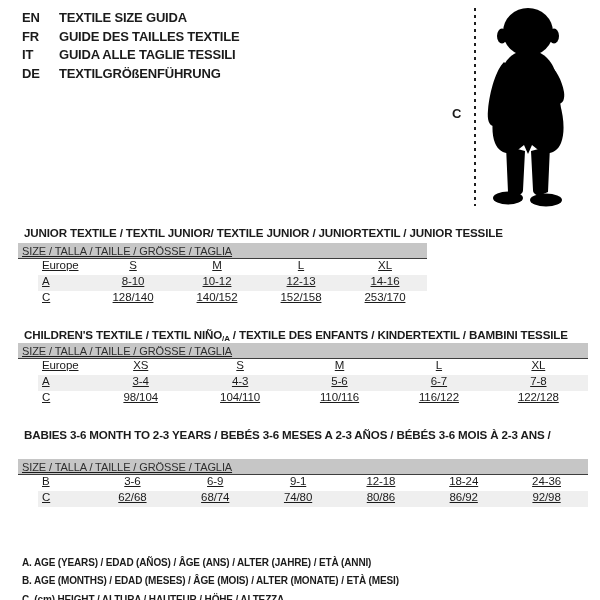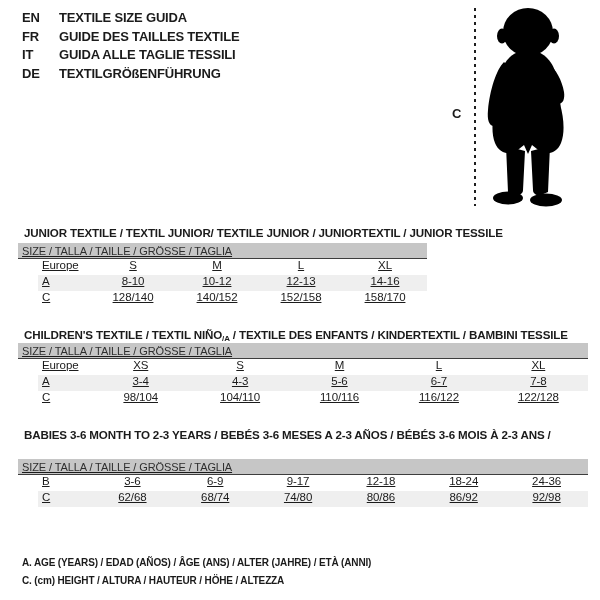--- a/index.html
+++ b/index.html
@@ -91,21 +91,21 @@
       <span class="cell">8-10</span>
       <span class="cell">10-12</span>
       <span class="cell">12-13</span>
       <span class="cell">14-16</span>
     </div>
     <div class="row">
       <span class="lab">C</span>
       <span class="cell">128/140</span>
       <span class="cell">140/152</span>
       <span class="cell">152/158</span>
-      <span class="cell">158/170</span>
+      <span class="cell">253/170</span>
     </div>
   </div>
 
   <h2 class="sec-title" style="top:316px"><span>CHILDREN'S TEXTILE / TEXTIL NIÑO</span><span class="sub">/A</span><span> / TEXTILE DES ENFANTS / KINDERTEXTIL / BAMBINI TESSILE</span></h2>
   <div class="tbl" style="top:343px;width:570px">
     <div class="size-bar">
       <span>SIZE / TALLA / TAILLE / GRÖSSE / TAGLIA</span>
     </div>
     <div class="row">
       <span class="lab">Europe</span>
@@ -137,34 +137,35 @@
     <div>BABIES 3-6 MONTH TO 2-3 YEARS / BEBÉS 3-6 MESES A 2-3 AÑOS / BÉBÉS 3-6 MOIS À 2-3 ANS /</div>
   </h2>
   <div class="tbl" style="top:459px;width:570px">
     <div class="size-bar">
       <span>SIZE / TALLA / TAILLE / GRÖSSE / TAGLIA</span>
     </div>
     <div class="row">
       <span class="lab">B</span>
       <span class="cell">3-6</span>
       <span class="cell">6-9</span>
-      <span class="cell">9-17</span>
+      <span class="cell">9-1</span>
       <span class="cell">12-18</span>
       <span class="cell">18-24</span>
       <span class="cell">24-36</span>
     </div>
     <div class="row stripe">
       <span class="lab">C</span>
       <span class="cell">62/68</span>
       <span class="cell">68/74</span>
       <span class="cell">74/80</span>
       <span class="cell">80/86</span>
       <span class="cell">86/92</span>
       <span class="cell">92/98</span>
     </div>
   </div>
 
   <div class="notes">
     <div>A. AGE (YEARS) / EDAD (AÑOS) / ÂGE (ANS) / ALTER (JAHRE) / ETÀ (ANNI)</div>
+    <div>B. AGE (MONTHS) / EDAD (MESES) / ÂGE (MOIS) / ALTER (MONATE) / ETÀ (MESI)</div>
     <div>C. (cm) HEIGHT / ALTURA / HAUTEUR / HÖHE / ALTEZZA</div>
   </div>
 
 </div>
 
 </body></html>

